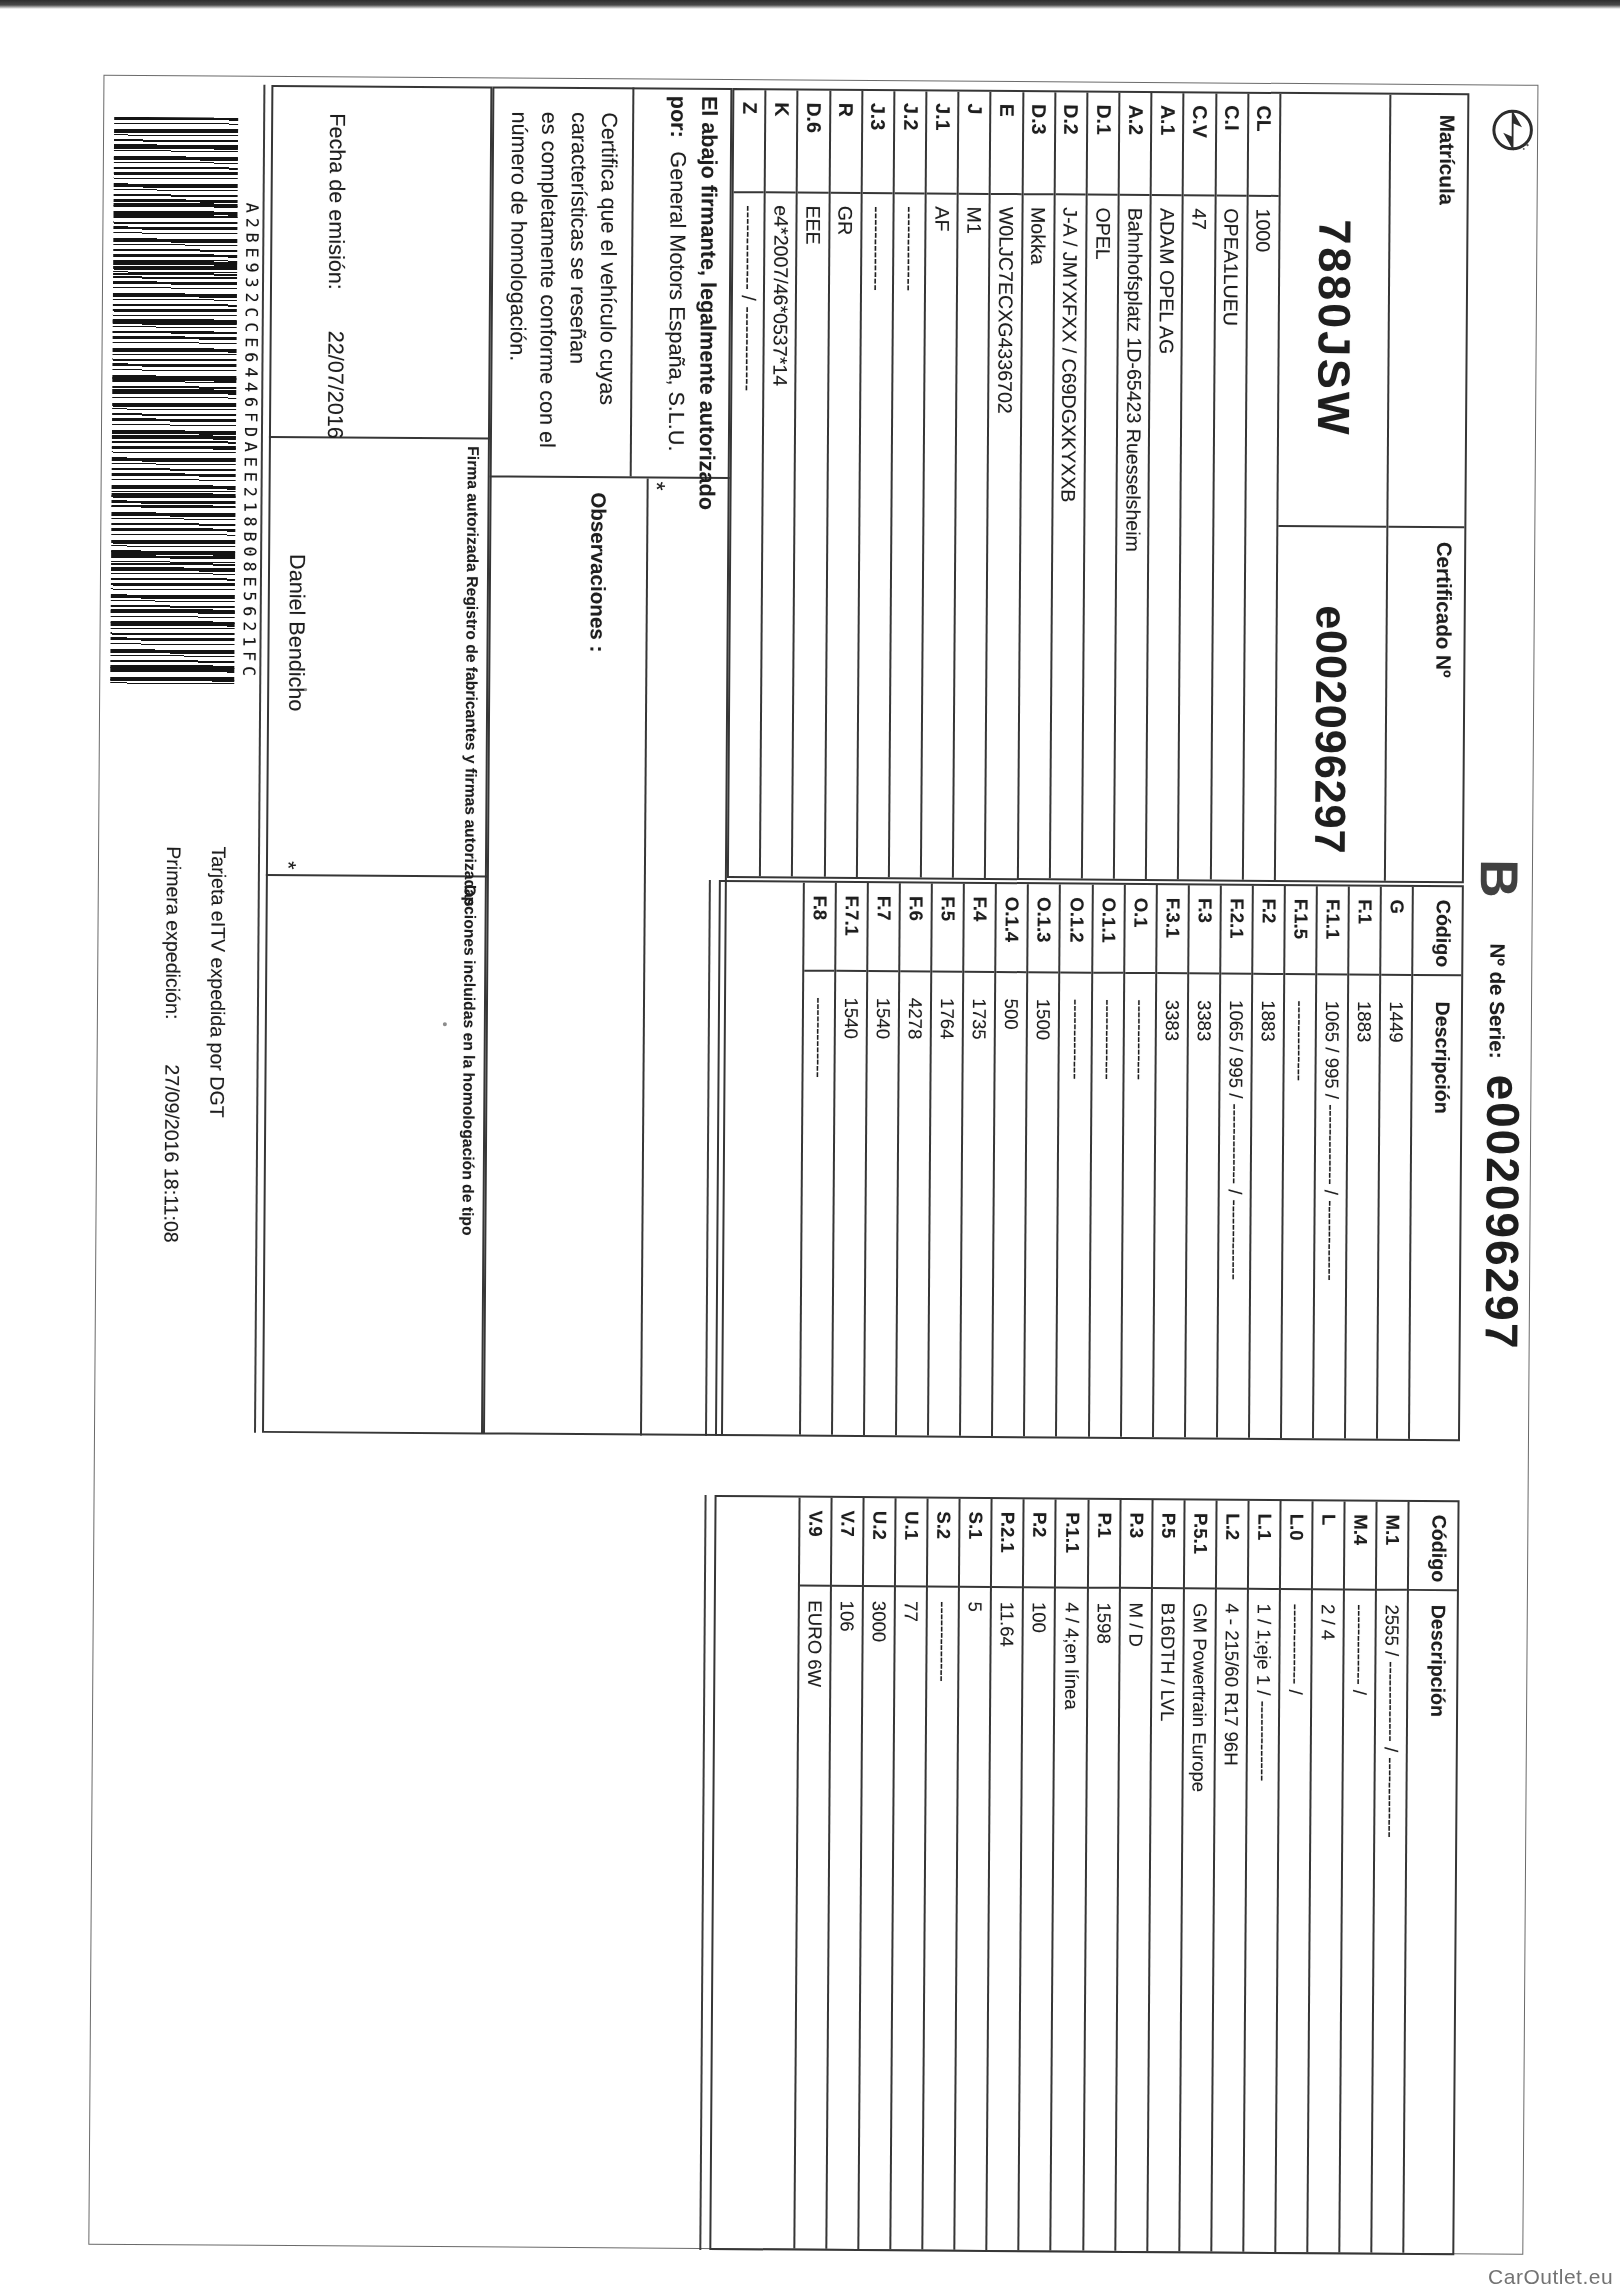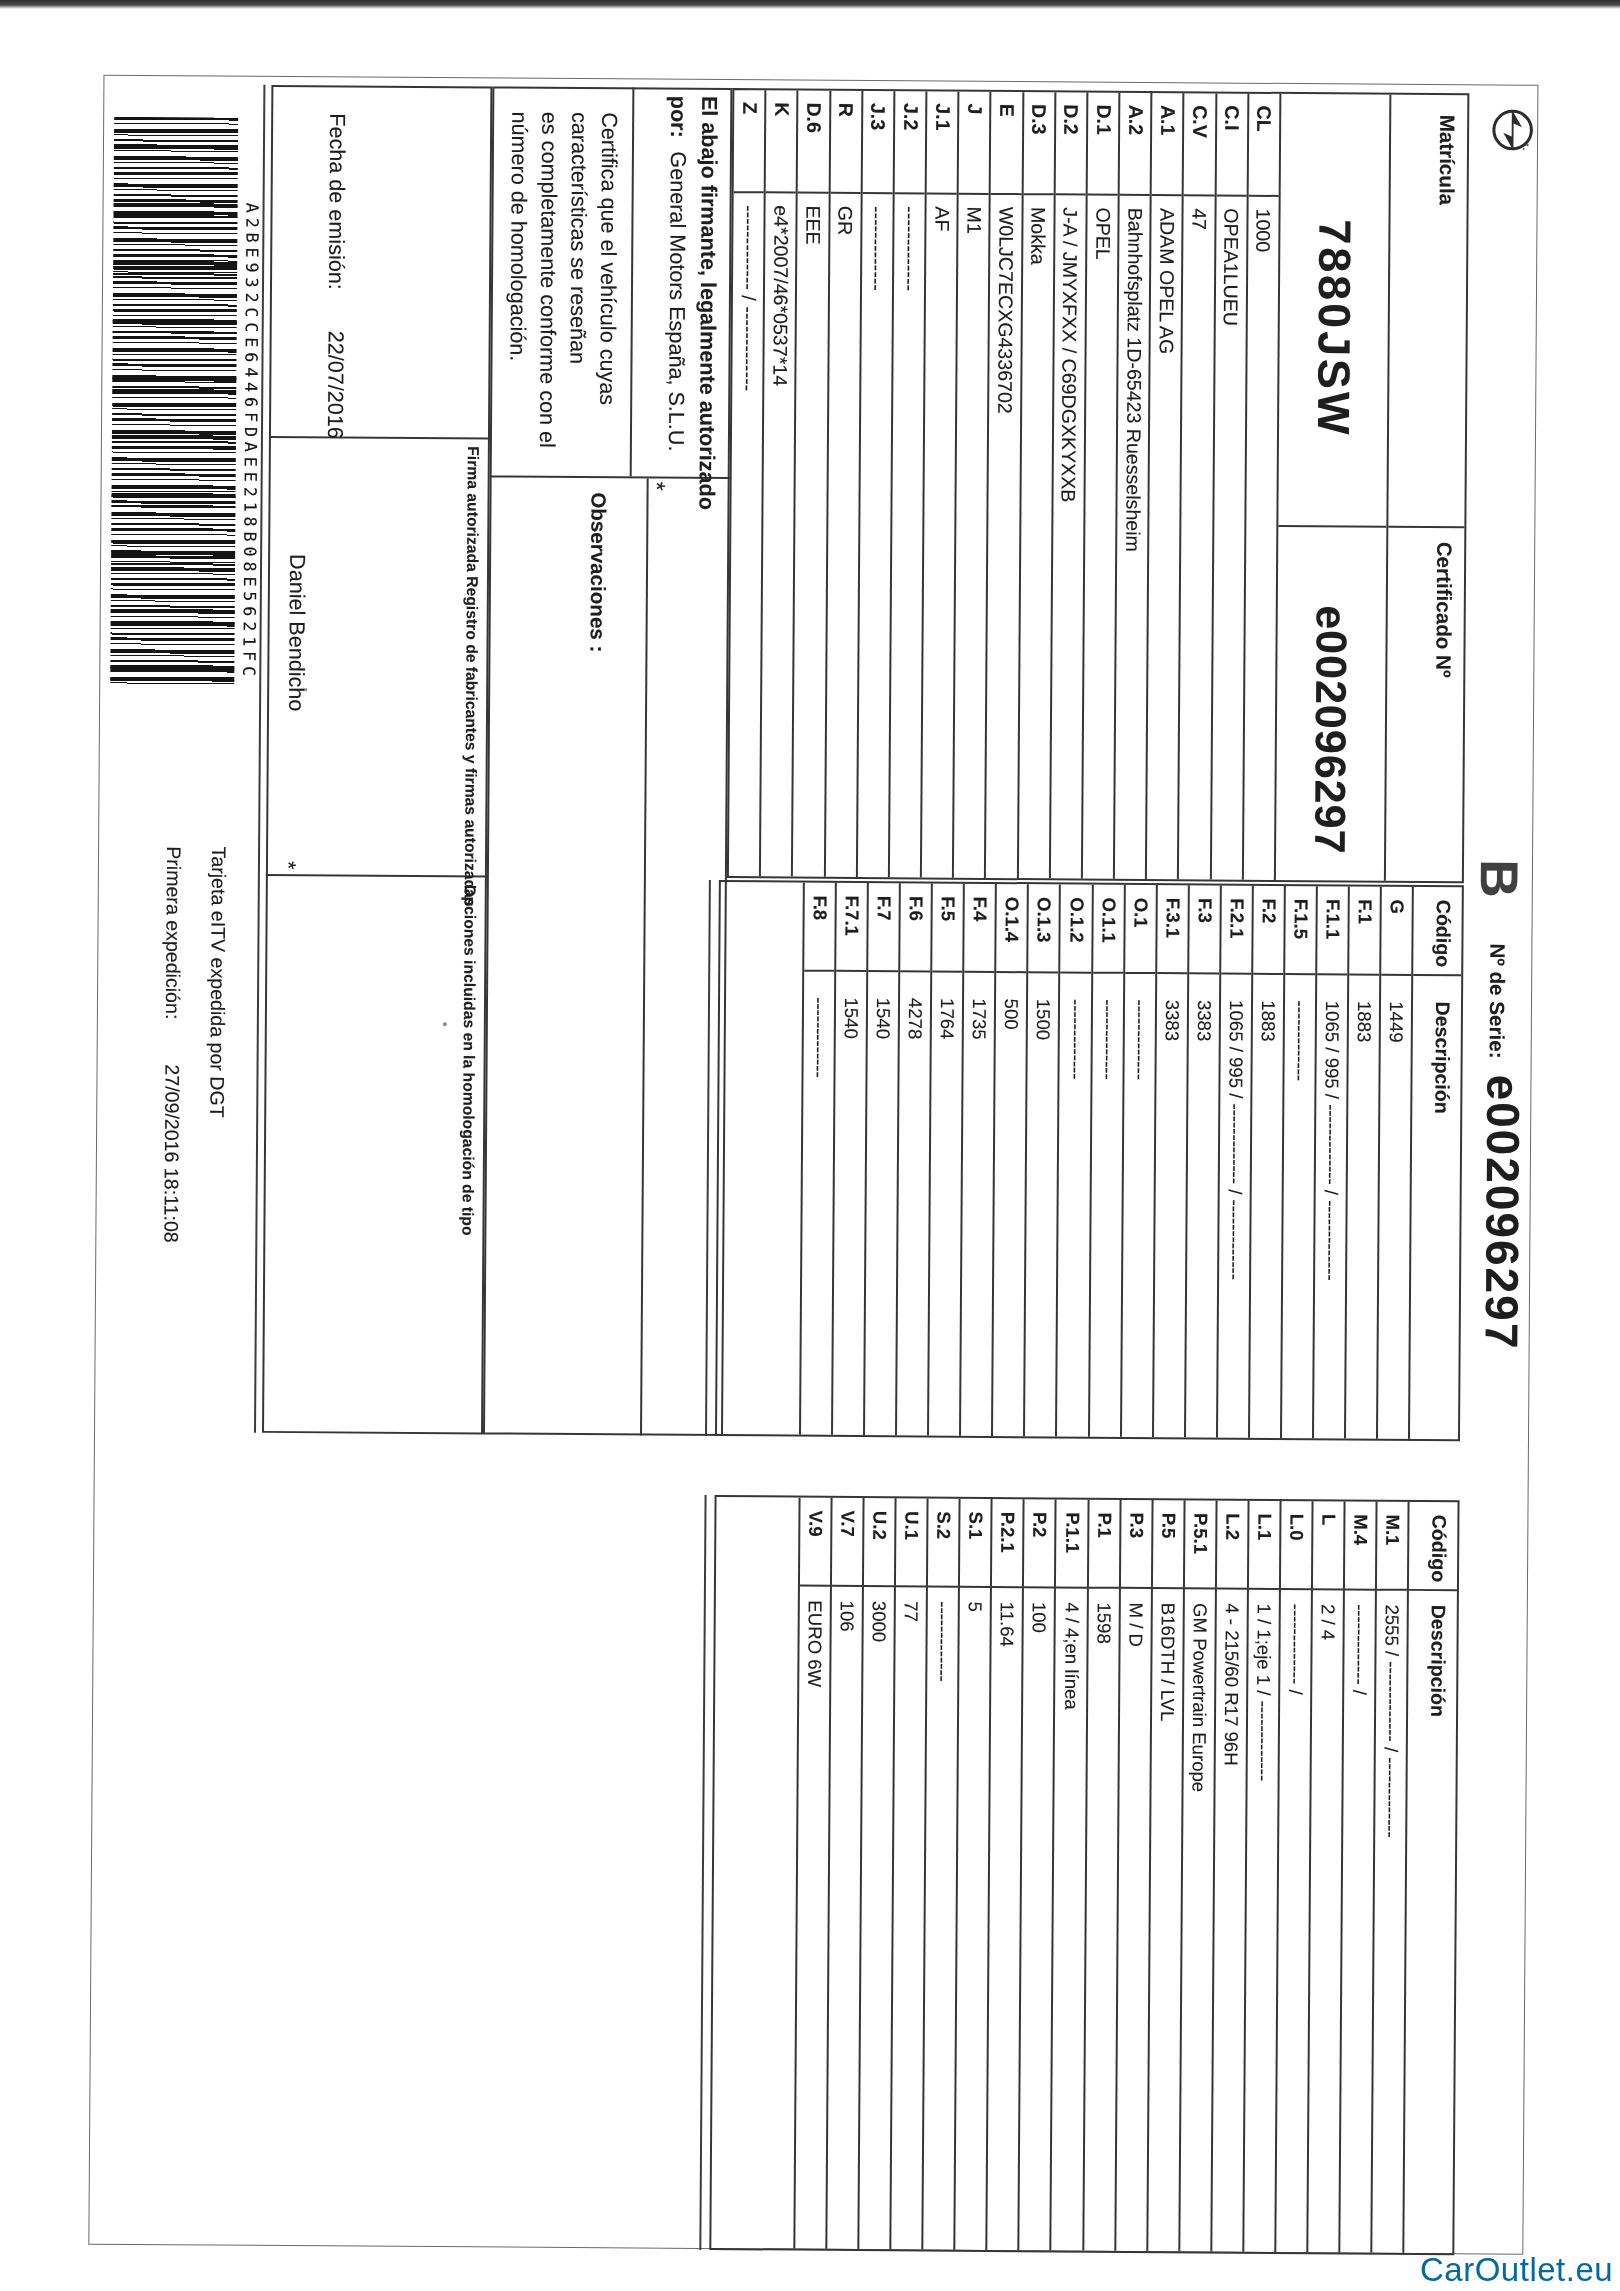--- a/index.html
+++ b/index.html
@@ -87,21 +87,21 @@
     background-image:
       repeating-linear-gradient(90deg, #141414 0 2.9px, rgba(0,0,0,0) 2.9px 5.9px, #141414 5.9px 6.9px,
         rgba(0,0,0,0) 6.9px 11.8px, #141414 11.8px 15.7px, rgba(0,0,0,0) 15.7px 17.6px, #141414 17.6px 18.6px,
         rgba(0,0,0,0) 18.6px 22.5px, #141414 22.5px 24.5px, rgba(0,0,0,0) 24.5px 27.4px),
       repeating-linear-gradient(90deg, rgba(0,0,0,0) 0 28px, #141414 28px 32px,
         rgba(0,0,0,0) 32px 40px, #141414 40px 42px, rgba(0,0,0,0) 42px 58px); }
   .tarjeta-line { left:845px; top:1384px; font-size:19.6px; }
   .primera-line { left:845px; top:1429px; font-size:19.6px; }
   .primera-line .gap { margin-left:45px; }
 
-  .watermark { position:absolute; right:6.9px; bottom:2.9px; font-size:33px; color:#0369a1;
+  .watermark { position:absolute; right:6.9px; bottom:2.9px; font-size:21px; color:#737373;
                text-shadow:0 0 2.9px #fff, 0 0 2.9px #fff; z-index:6; letter-spacing:0.5px; }
   .speck { position:absolute; background:#8c8c8c; border-radius:50%; }
 </style>
 </head>
 <body>
 
 <div class="stage">
   <div class="scan-edge"></div>
 
   <div class="doc">

